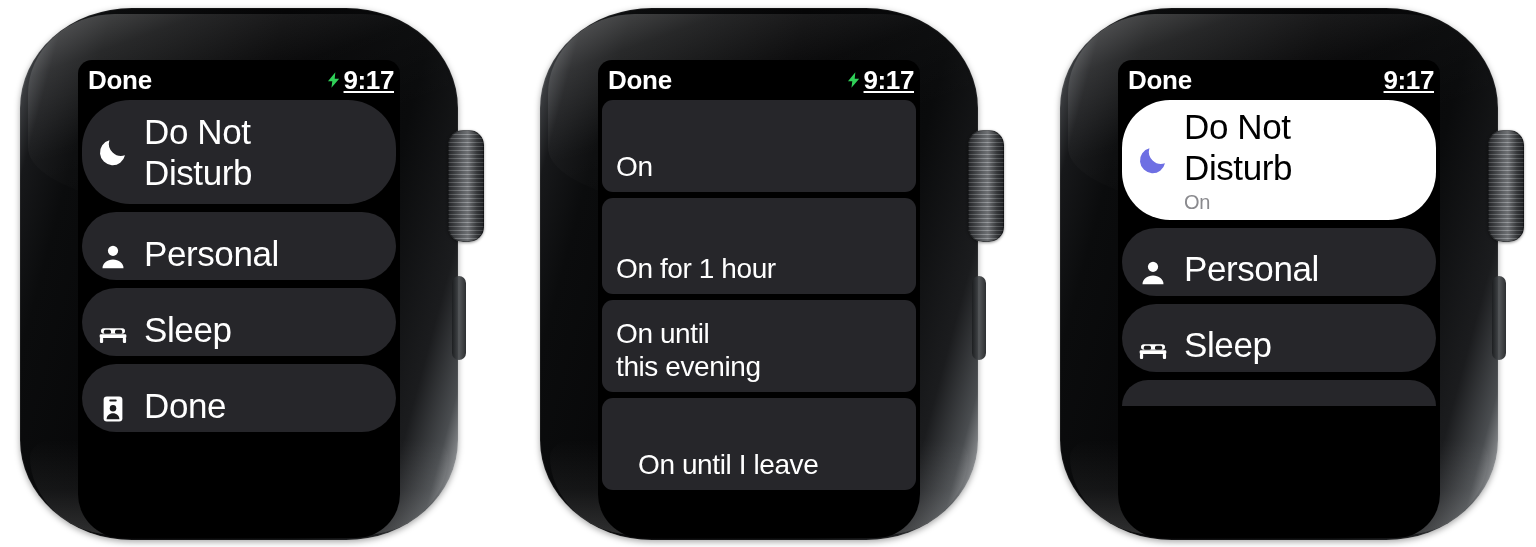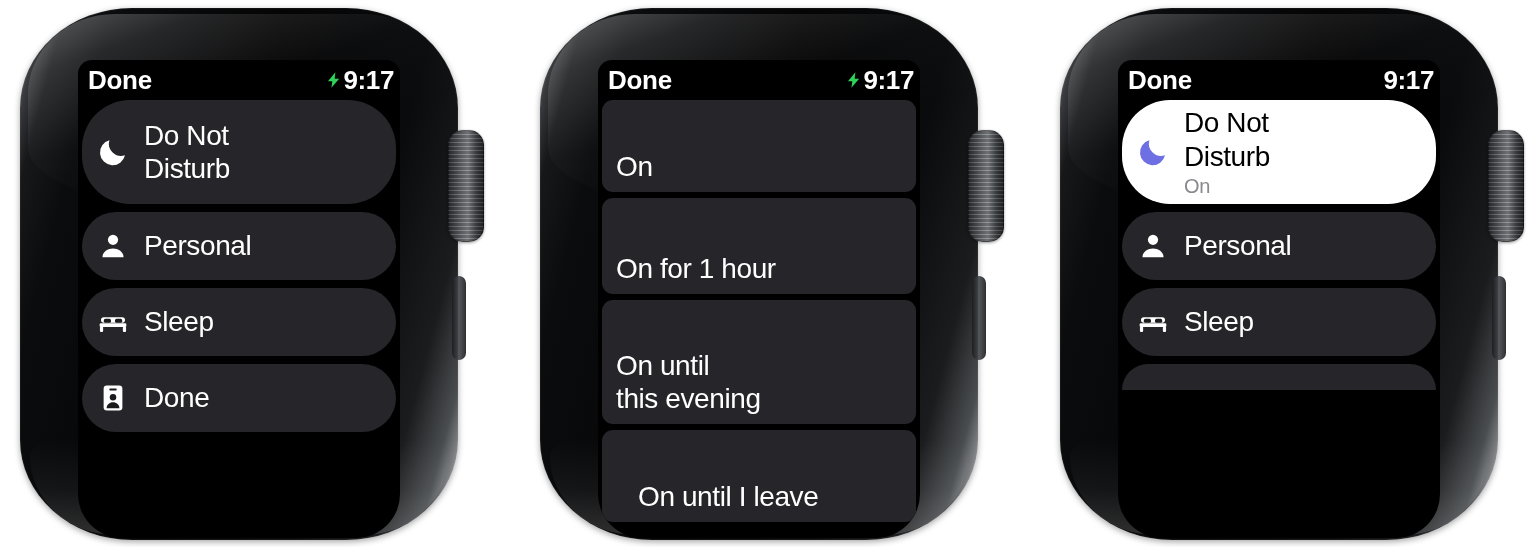--- a/index.html
+++ b/index.html
@@ -152,35 +152,36 @@
     width: 17px;
     height: 24px;
     display: inline-block;
   }
   .time-label {
     color: #ffffff;
     font-size: 26px;
     font-weight: bold;
     letter-spacing: -0.4px;
     line-height: 1;
+    text-decoration: underline;
   }
 
   
   .rows {
     position: relative;
     padding: 0 4px;
   }
 
   .row {
     position: relative;
     background: #26262a;
     margin-bottom: 8px;
     color: #ffffff;
     display: flex;
-    align-items: center;
+    align-items: flex-end;
   }
 
   
   .row.pill {
     border-radius: 48px;
     min-height: 68px;
     padding: 6px 10px 6px 14px;
     gap: 14px;
   }
   .row.pill.tall {
@@ -194,37 +195,37 @@
 
   
   .row.card {
     border-radius: 11px;
     align-items: flex-end;
     padding: 0 0 8px 14px;
     margin-bottom: 6px;
   }
   .row.card.h1 { height: 92px; }
   .row.card.h2 { height: 96px; align-items: flex-end; }
-  .row.card.h3 { height: 124px; }
+  .row.card.h3 { height: 92px; }
   .row.card.h4 { height: 92px; padding-left: 36px; }
 
   .row-icon {
     flex: 0 0 auto;
     width: 34px;
     height: 34px;
     display: flex;
     align-items: center;
     justify-content: center;
   }
   .row-text {
     flex: 1 1 auto;
     min-width: 0;
   }
   .row-title {
-    font-size: 28px;
+    font-size: 35px;
     font-weight: normal;
     line-height: 1.18;
     letter-spacing: -0.4px;
     white-space: pre-line;
   }
   .row.card .row-title {
     font-size: 28px;
     line-height: 1.2;
   }
   .row-sub {

